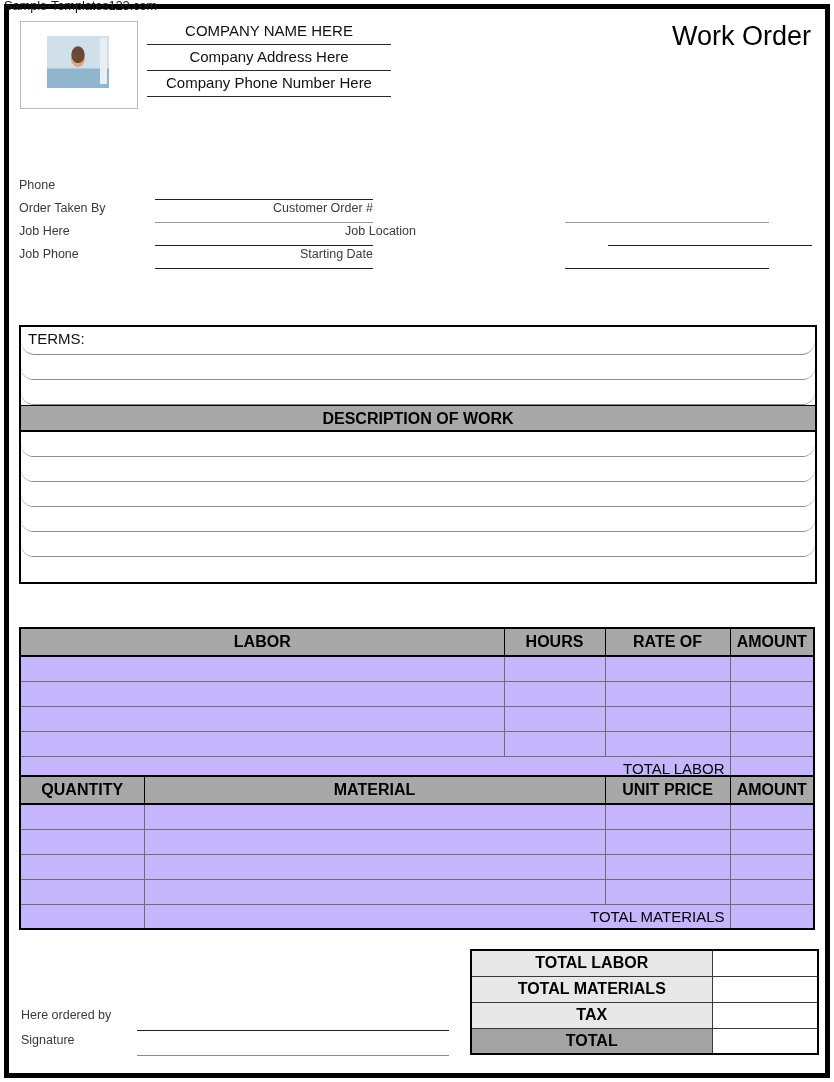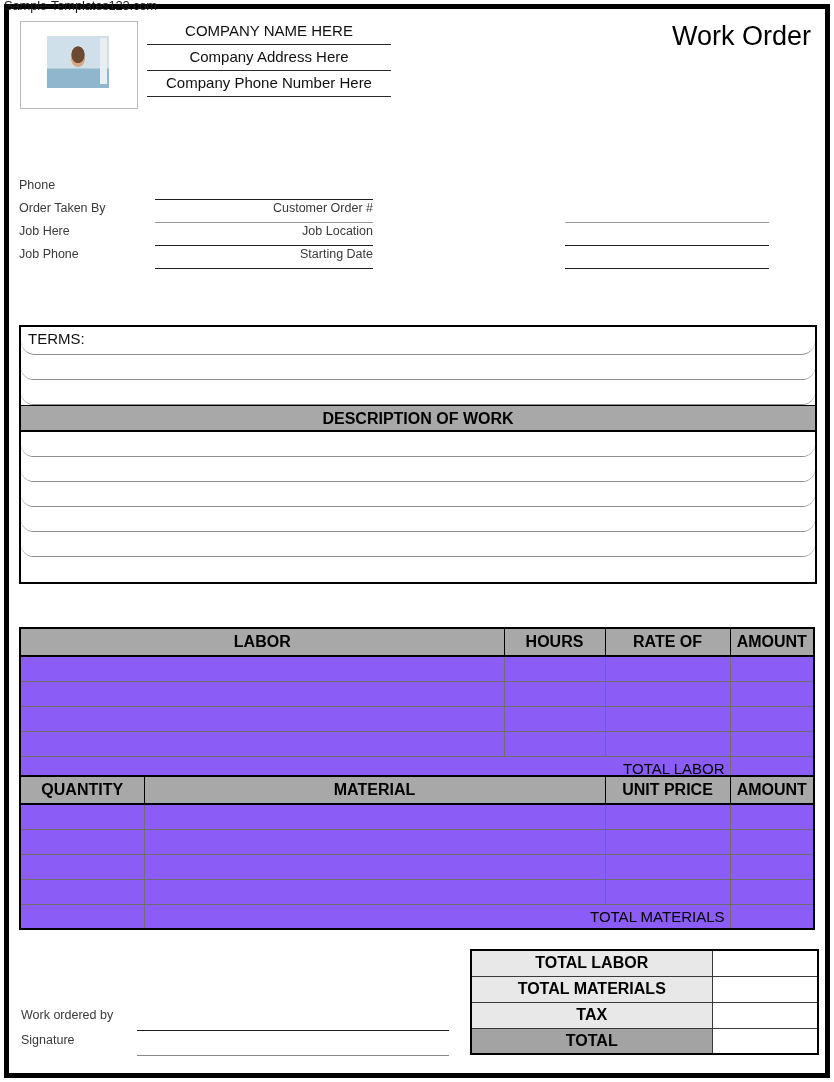--- a/index.html
+++ b/index.html
@@ -172,21 +172,21 @@
   }
 
   
   .tbl {
     position: absolute;
     left: 10px;
     width: 770px;
     border: 2px solid #000000;
     border-collapse: collapse;
     table-layout: fixed;
-    background: #8b5cf6;
+    background: #c4b5fd;
   }
   .tbl th, .tbl td {
     border: 1px solid #6e6e6e;
     padding: 0;
     height: 25px;
     font-size: 13px;
     color: #000000;
   }
   .tbl th {
     background: #a8a8a8;
@@ -290,21 +290,21 @@
       </div>
       <div class="field-row col-left" style="top:69px;">
         <span class="field-label">Job Phone</span>
         <span class="field-rule"></span>
       </div>
 
       <div class="field-row col-right" style="top:23px;">
         <span class="field-label">Customer Order #</span>
         <span class="field-rule light"></span>
       </div>
-      <div class="field-row col-right" style="top:46px;">
+      <div class="field-row col-right" style="top:46px;margin-left:43px;">
         <span class="field-label">Job Location</span>
         <span class="field-rule"></span>
       </div>
       <div class="field-row col-right" style="top:69px;">
         <span class="field-label">Starting Date</span>
         <span class="field-rule"></span>
       </div>
     </div>
 
     <div class="block" style="top:316px;">
@@ -441,21 +441,21 @@
         </tr>
         <tr>
           <td class="lbl strong">TOTAL</td>
           <td class="val"></td>
         </tr>
       </tbody>
     </table>
 
     <div class="sign-area" style="top:997px;">
       <div class="sign-row">
-        <span class="sign-label">Work ordered by</span>
+        <span class="sign-label">Here ordered by</span>
         <span class="sign-rule"></span>
       </div>
       <div class="sign-row">
         <span class="sign-label">Signature</span>
         <span class="sign-rule light"></span>
       </div>
     </div>
 
   </div>
 </div>

